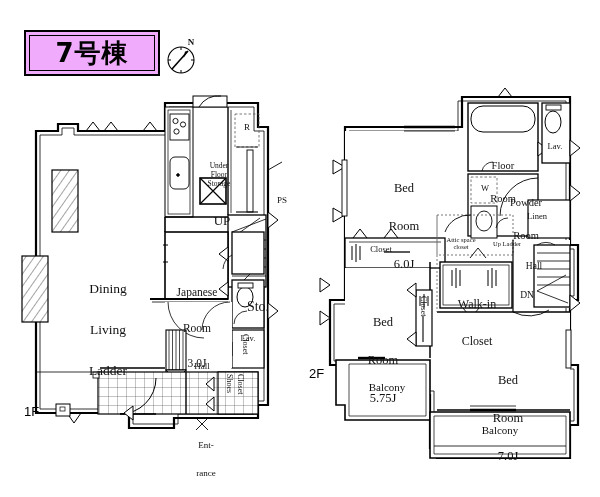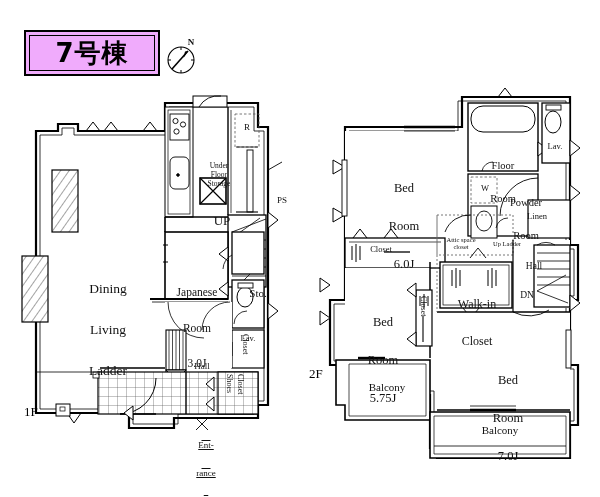--- a/index.html
+++ b/index.html
@@ -20,21 +20,21 @@
     position:absolute;left:24px;top:30px;width:132px;height:42px;
     border:2px solid #000;background:#f0abfc;
     display:flex;align-items:center;justify-content:center;
   }
   .title-box .inner{
     width:124px;height:34px;border:1px solid #000;
     display:flex;align-items:center;justify-content:center;
     font-family:"DejaVu Sans",sans-serif;
     font-weight:bold;font-size:26px;letter-spacing:1px;
   }
-  .fl{position:absolute;font-size:13px;font-family:Liberation Serif, serif;}
+  .fl{position:absolute;font-size:13px;font-family:Liberation Sans, sans-serif;}
 </style>
 </head>
 <body>
 
 <div id="stage">
 
   <div class="title-box">
     <div class="inner">7号棟</div>
   </div>
 
@@ -321,26 +321,26 @@
   </div>
 
   <div class="lbl" style="left:162px;top:264px;width:70px;font-size:11.5px;">
     <div>Japanese</div>
     <div>Room</div>
     <div>3.0J</div>
   </div>
 
   <div class="lbl" style="left:182px;top:362px;width:40px;font-size:9px;">Hall</div>
 
-  <div class="lbl" style="left:184px;top:423px;width:44px;font-size:9px;text-decoration:underline;">
+  <div class="lbl" style="left:184px;top:423px;width:44px;font-size:9px;">
     <div>Ent-</div>
     <div>rance</div>
   </div>
 
-  <div class="lbl" style="left:234px;top:288px;width:48px;font-size:11px;">Sto.</div>
+  <div class="lbl" style="left:234px;top:300px;width:48px;font-size:14px;">Sto.</div>
 
   <div class="lbl" style="left:234px;top:334px;width:28px;font-size:8.5px;">Lav.</div>
 
   <div class="lbl" style="left:196px;top:162px;width:46px;font-size:7.5px;line-height:1.18;">Under
 Floor
 Storage</div>
 
   <div class="lbl" style="left:238px;top:123px;width:18px;font-size:9px;">R</div>
 
   <div class="lbl" style="left:272px;top:156px;width:20px;font-size:9px;margin-top:40px;">PS</div>

